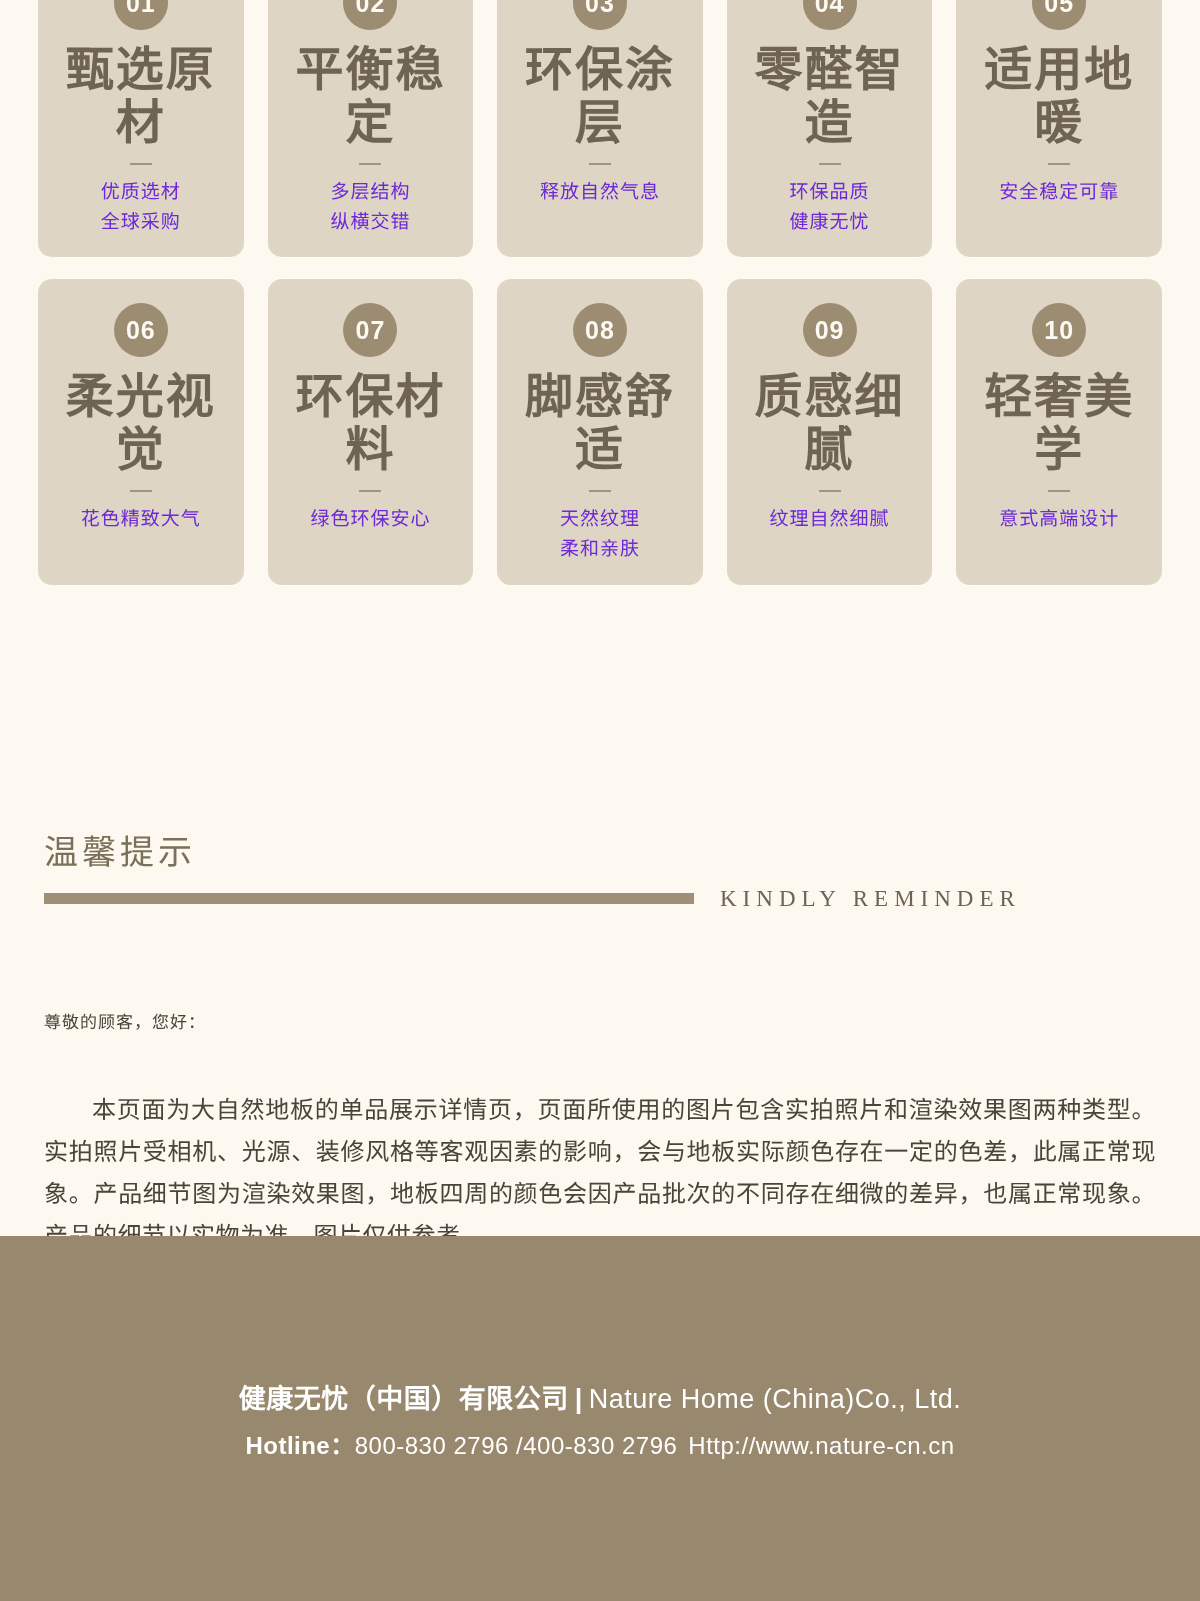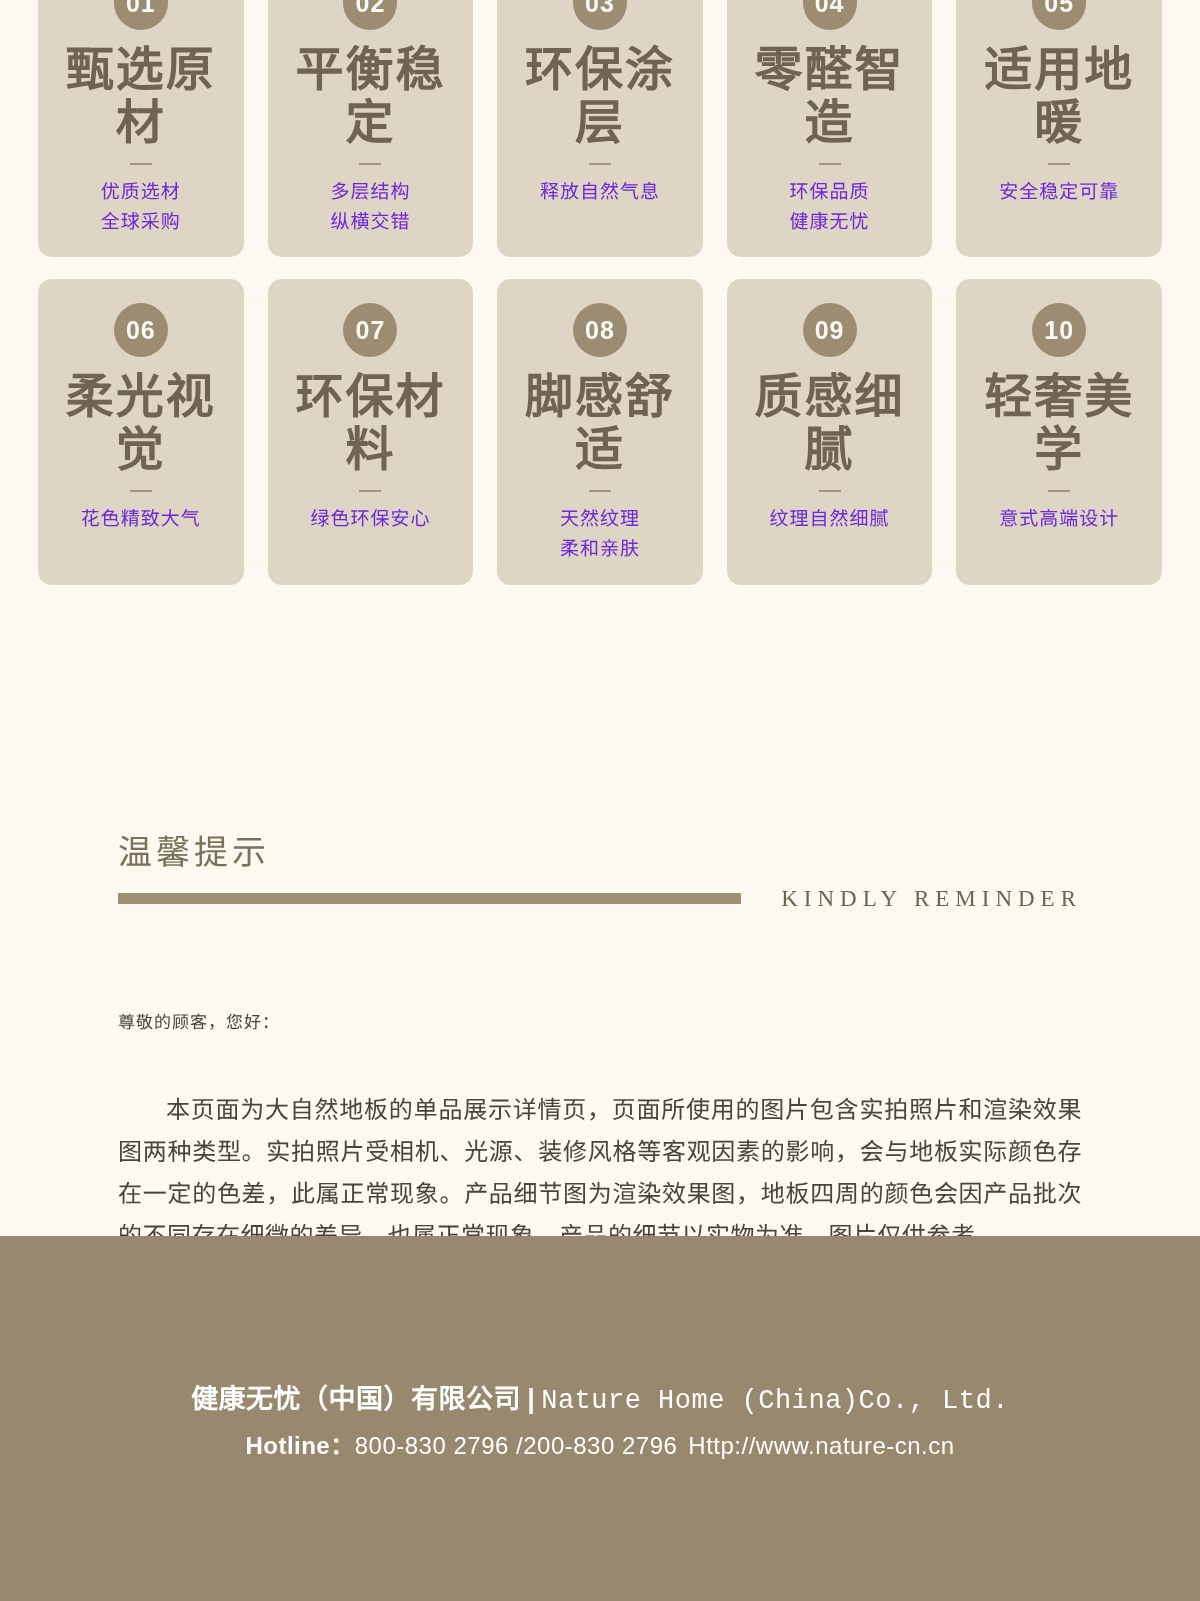--- a/index.html
+++ b/index.html
@@ -74,34 +74,34 @@
   .feature-sub {
     font-size: 19px;
     color: #6d28d9;
     line-height: 1.6;
     letter-spacing: 1px;
   }
 
   
   .reminder {
     margin-top: 240px;
-    padding: 0 118px;
+    padding: 0 44px;
     box-sizing: border-box;
   }
   .reminder-head-cn {
     font-size: 34px;
     color: #7b7059;
     letter-spacing: 4px;
     margin: 0 0 12px 0;
     font-weight: 400;
   }
   .reminder-rule-row {
     display: flex;
     align-items: center;
-    gap: 40px;
+    gap: 26px;
   }
   .reminder-rule {
     width: 650px;
     height: 11px;
     background: #9e9076;
   }
   .reminder-head-en {
     font-size: 23px;
     color: #6f6352;
     letter-spacing: 6px;
@@ -145,21 +145,20 @@
     letter-spacing: 0.5px;
     white-space: nowrap;
     margin-bottom: 10px;
   }
   .footer-company .sep {
     font-weight: 700;
     padding: 0 6px;
   }
   .footer-company .en {
     font-weight: 400;
-    font-family: Liberation Mono, monospace;
   }
   .footer-contact {
     font-size: 24px;
     letter-spacing: 0.5px;
     white-space: nowrap;
   }
   .footer-contact .label {
     font-weight: 700;
   }
   .footer-contact .url {
@@ -269,15 +268,15 @@
   </div>
   <p class="reminder-greeting">尊敬的顾客，您好：</p>
   <p class="reminder-body">本页面为大自然地板的单品展示详情页，页面所使用的图片包含实拍照片和渲染效果图两种类型。实拍照片受相机、光源、装修风格等客观因素的影响，会与地板实际颜色存在一定的色差，此属正常现象。产品细节图为渲染效果图，地板四周的颜色会因产品批次的不同存在细微的差异，也属正常现象。产品的细节以实物为准，图片仅供参考。</p>
 </section>
 
 <footer class="footer">
   <div class="footer-company">
     <span>健康无忧（中国）有限公司</span><span class="sep">|</span><span class="en">Nature Home (China)Co., Ltd.</span>
   </div>
   <div class="footer-contact">
-    <span class="label">Hotline：</span><span>800-830 2796 /200-830 2796</span><span class="url">Http://www.nature-cn.cn</span>
+    <span class="label">Hotline：</span><span>800-830 2796 /400-830 2796</span><span class="url">Http://www.nature-cn.cn</span>
   </div>
 </footer>
 
 </body></html>

